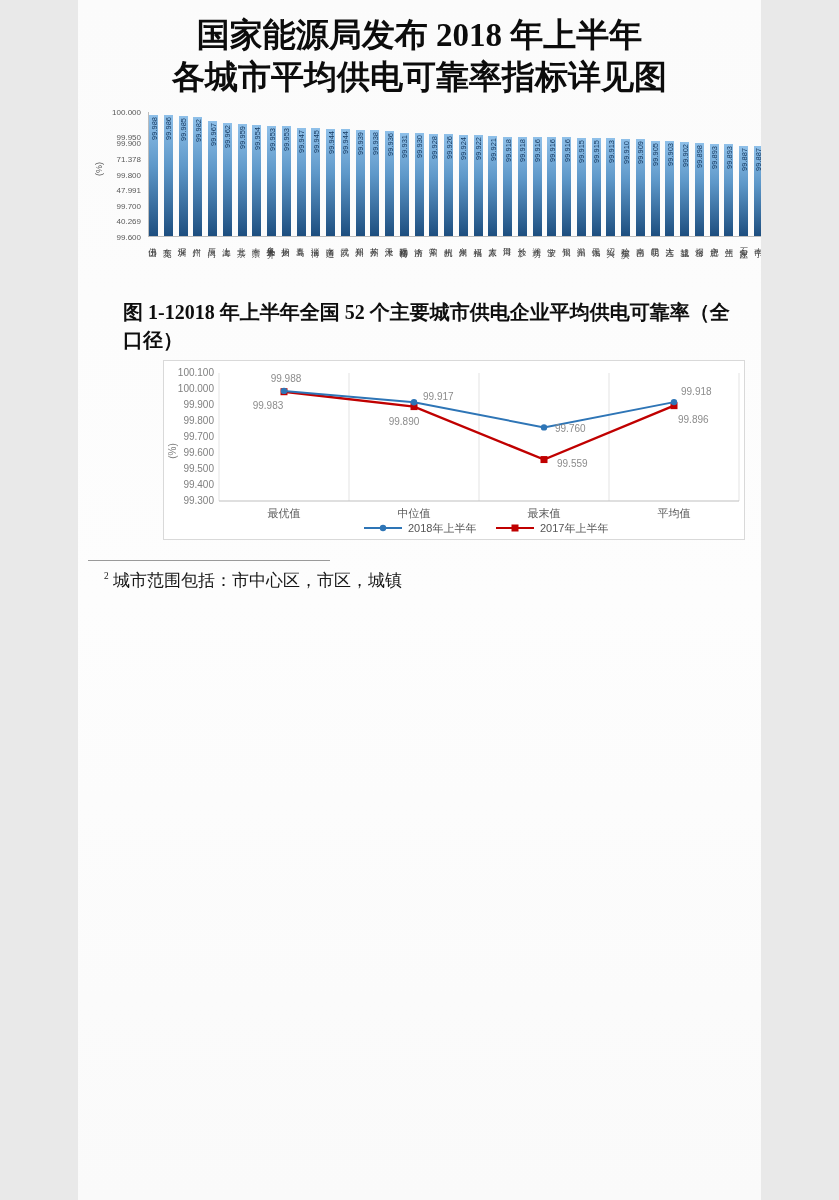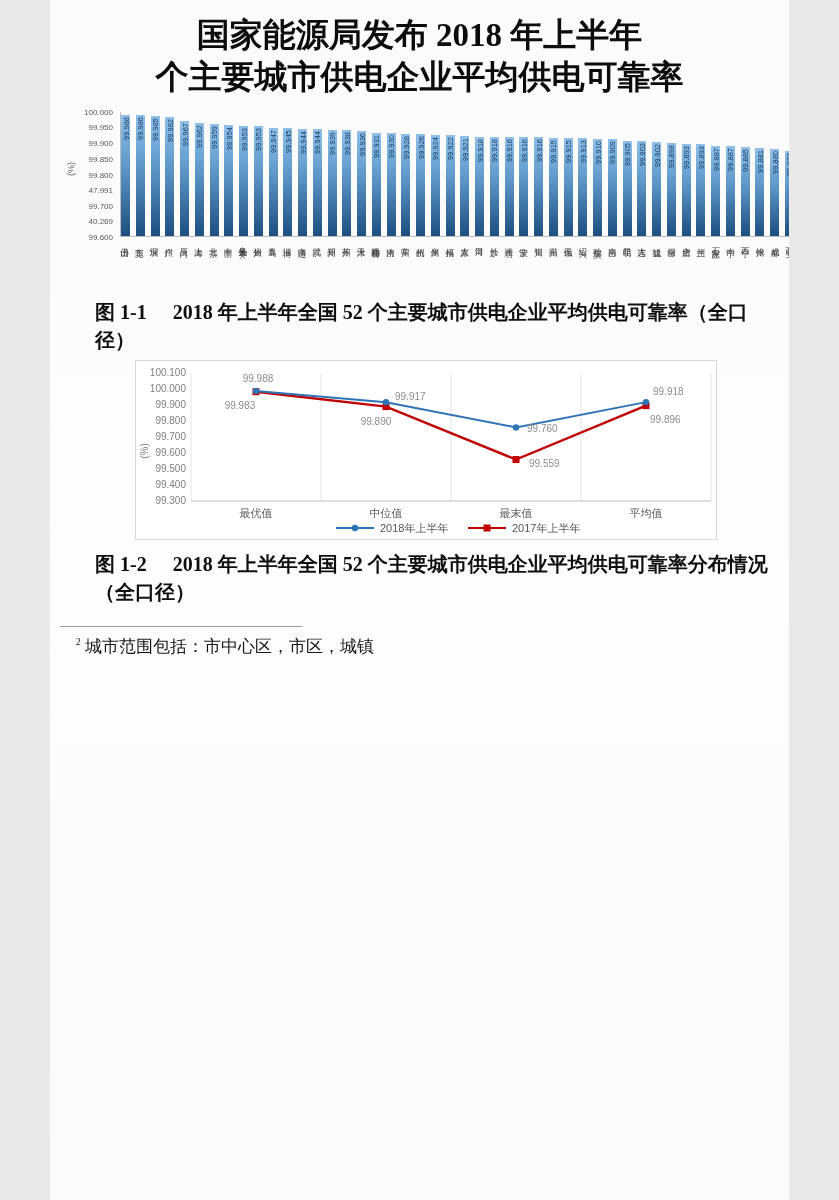--- a/index.html
+++ b/index.html
@@ -1,18 +1,18 @@
 <!DOCTYPE html>
 <html><head>
 <meta charset="utf-8">
 <style>
   html,body{margin:0;padding:0;background:#e9e9e9;}
   .page{
     position:relative;
-    width:739px;height:1200px;
+    width:683px;height:1200px;
     margin:0 auto;
     background:linear-gradient(180deg,#fbfbfb 0%,#fdfdfd 50%,#fafafa 100%);
     overflow:hidden;
     font-family:"Liberation Serif","DejaVu Serif",serif;
     color:#161616;
   }
   
   .doc-title{padding-top:14px;text-align:center;font-weight:bold;font-size:33px;line-height:42px;color:#0c0c0c;}
   
   .body-para{
@@ -26,21 +26,21 @@
   .section-heading{
     margin:16px 14px 0 14px;
     font-size:27px;font-weight:bold;line-height:40px;
     text-indent:54px;
   }
   
   .fig-caption{
     margin:6px 14px 0 45px;
     font-size:20px;font-weight:bold;line-height:28px;color:#0e0e0e;
   }
-  .fig-caption .cap-label{margin-right:26px;}
+  .fig-caption .cap-label{}
   
   .bar-chart{position:relative;margin:8px 4px 0 18px;width:817px;height:186px;font-family:"Liberation Sans","DejaVu Sans",sans-serif;}
   .bc-ylabel{position:absolute;left:-4px;top:58px;transform:rotate(-90deg);font-size:9px;color:#595959;}
   .bc-ticks{position:absolute;left:0;top:6px;width:48px;height:125px;}
   .bc-tick{position:absolute;right:3px;font-size:8px;color:#595959;transform:translateY(-50%);white-space:nowrap;}
   .bc-plot{
     position:absolute;left:52px;top:6px;width:763px;height:125px;
     display:flex;align-items:flex-end;justify-content:space-between;
     border-left:1px solid #bdbdbd;border-bottom:1px solid #bdbdbd;
     box-sizing:border-box;
@@ -69,33 +69,33 @@
   .footnote-rule{margin:20px 0 6px 10px;width:242px;height:0;border-top:1px solid #9a9a9a;}
   .footnote{margin:2px 14px 0 0;padding-left:0;font-size:17px;line-height:28px;text-indent:26px;}
 </style>
 </head>
 <body>
 
 <div class="page">
 
   <div class="doc-title">
     <div>国家能源局发布 2018 年上半年</div>
-    <div>个主要城市供电企业平均供电可靠率</div>
+    <div>各城市平均供电可靠率指标详见图</div>
   </div>
 
 
 
 
   <div class="bar-chart" id="barChart">
     <div class="bc-ylabel">(%)</div>
     <div class="bc-ticks" id="bcTicks">
         <div class="bc-tick" style="top: 0px;">100.000</div>
-        <div class="bc-tick" style="top: 15px;">99.950</div>
+        <div class="bc-tick" style="top: 25px;">99.950</div>
         <div class="bc-tick" style="top: 31.25px;">99.900</div>
-        <div class="bc-tick" style="top: 46.875px;">99.850</div>
+        <div class="bc-tick" style="top: 46.875px;">71.378</div>
         <div class="bc-tick" style="top: 62.5px;">99.800</div>
         <div class="bc-tick" style="top: 78.125px;">47.991</div>
         <div class="bc-tick" style="top: 93.75px;">99.700</div>
         <div class="bc-tick" style="top: 109.375px;">40.269</div>
         <div class="bc-tick" style="top: 125px;">99.600</div>
       </div>
     <div class="bc-plot" id="bcPlot">
         <div class="bar-slot">
           <div class="bar" style="height: 121.2px;">
             <span class="bar-val">99.988</span>
@@ -457,19 +457,18 @@
         <text x="517" y="34.11999999999817" font-size="10" fill="#8c8c8c" text-anchor="start">99.918</text>
         <line x1="200" y1="167" x2="238" y2="167" stroke="#2e75b6" stroke-width="2"></line>
         <circle cx="219" cy="167" r="3.2" fill="#2e75b6"></circle>
         <text x="244" y="171" font-size="11" fill="#555">2018年上半年</text>
         <line x1="332" y1="167" x2="370" y2="167" stroke="#c00000" stroke-width="2"></line>
         <rect x="347.5" y="163.5" width="7" height="7" fill="#c00000"></rect>
         <text x="376" y="171" font-size="11" fill="#555">2017年上半年</text>
       </svg>
   </div>
 
-  <p class="fig-caption" style="margin-top:10px;"><span class="cap-label">图 1-2</span><span>2018 年上半年全国 52 个主要城市供电企业平均供电可靠率分布情况（全口径）</span></p>
 
   <div class="footnote-rule"></div>
 
   <p class="footnote"><sup class="fn">2</sup> <span>城市范围包括：市中心区，市区，城镇</span></p>
 
 </div>
 
 </body></html>

